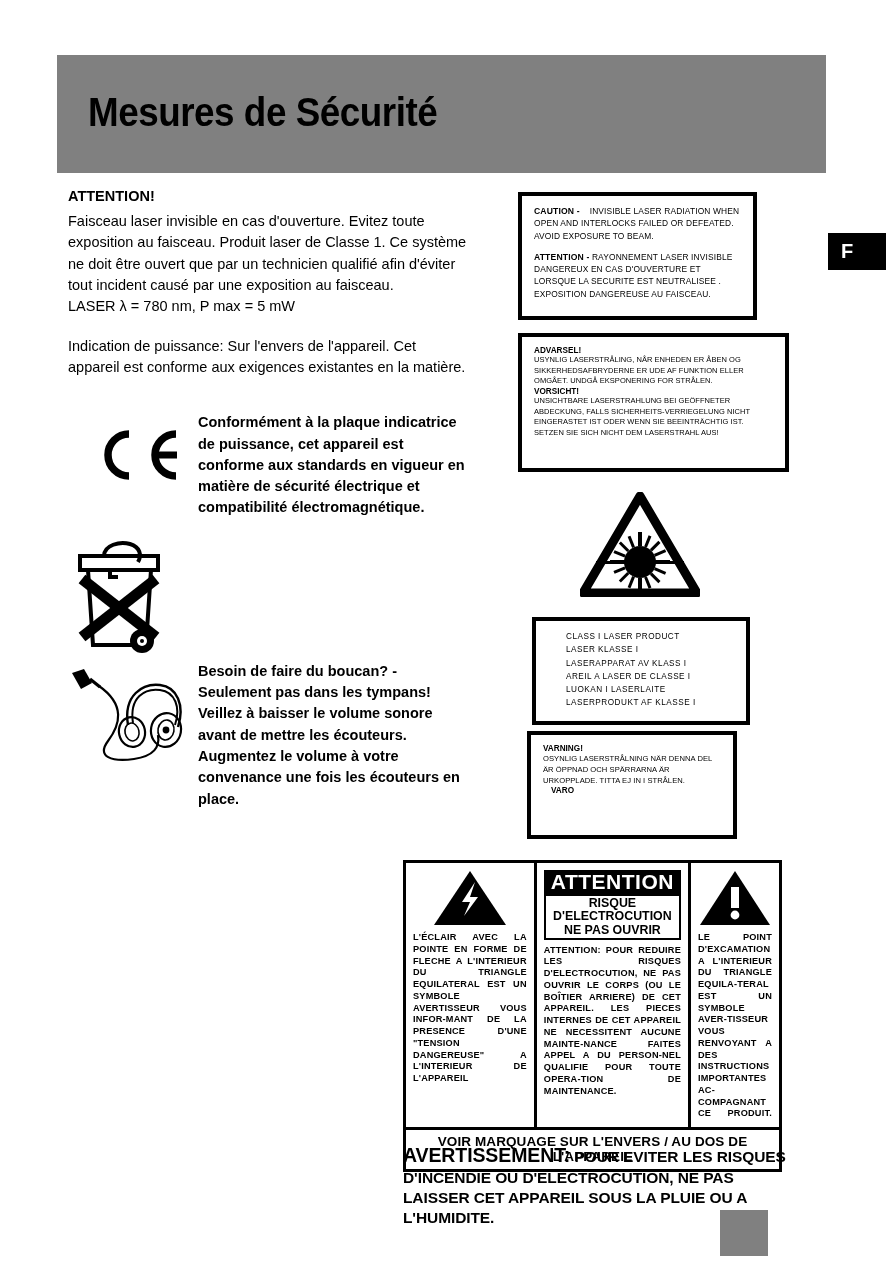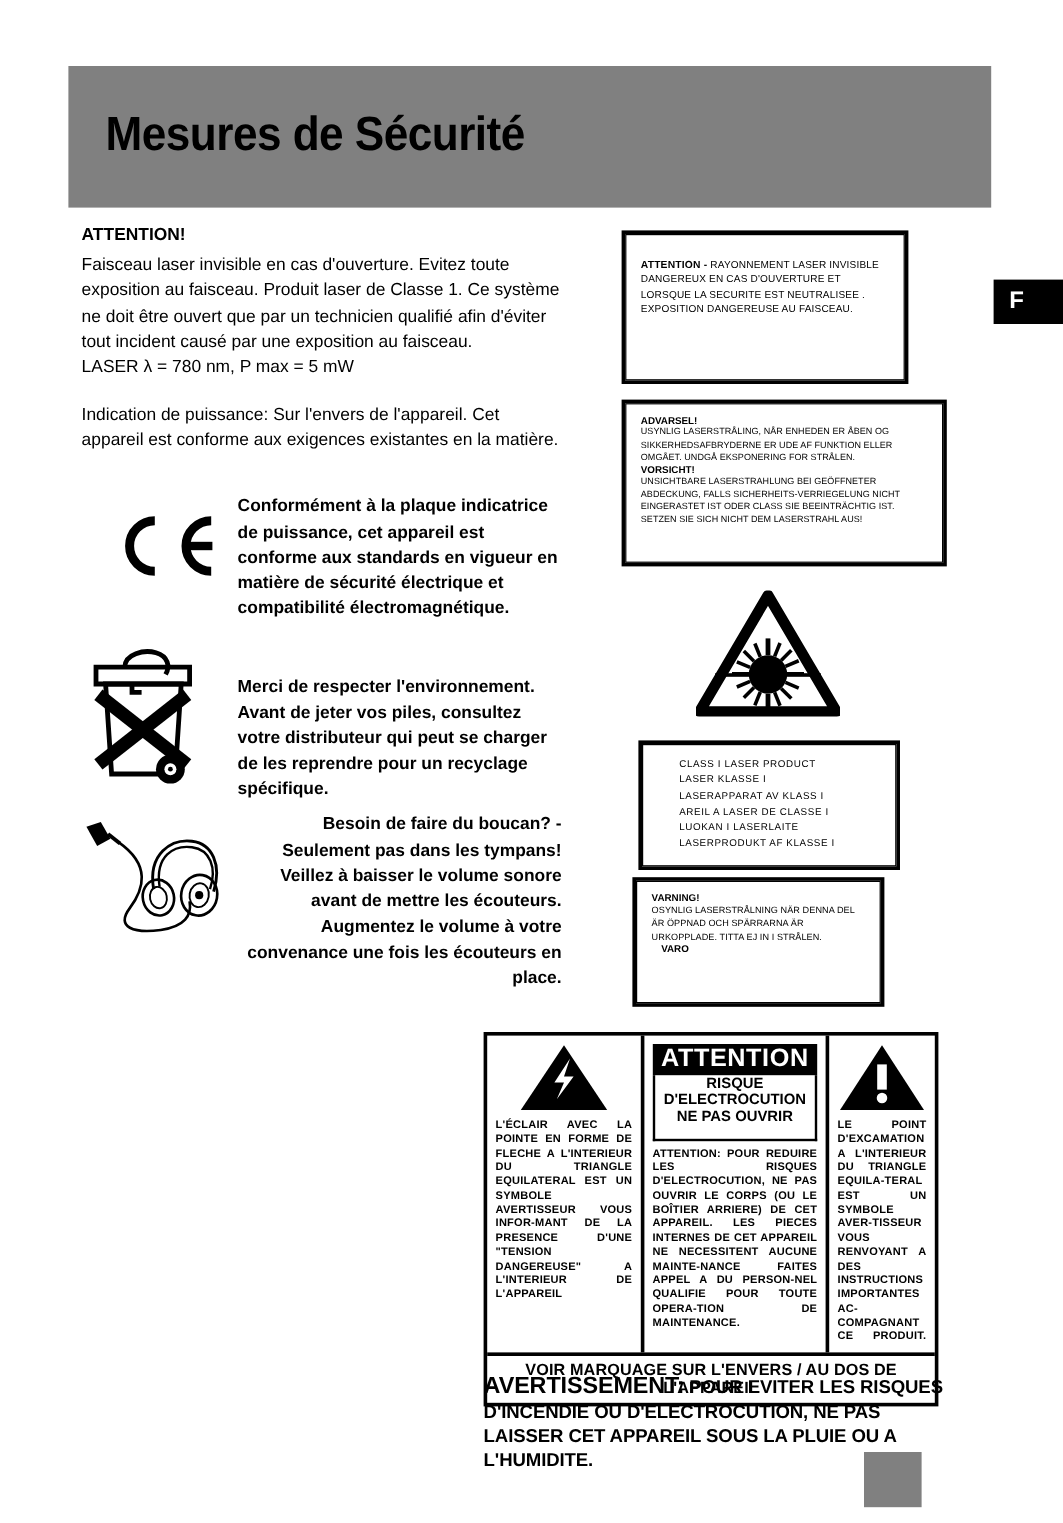--- a/index.html
+++ b/index.html
@@ -96,21 +96,21 @@
 
   .att-head{margin:1px 0 3px 0;}
   .att-black{
     background:#000;color:#fff;text-align:center;
     font-size:21px;font-weight:bold;letter-spacing:.5px;
     padding:1px 0 2px 0;line-height:1.08;
     font-family:"Liberation Sans Narrow","Liberation Sans",sans-serif;
   }
   .att-sub{
     border:2px solid #000;border-top:none;text-align:center;
-    font-size:12.4px;font-weight:bold;line-height:1.1;padding:1px 0 11px 0;
+    font-size:12.4px;font-weight:bold;line-height:1.1;padding:1px 0 0 0;
     font-family:"Liberation Sans Narrow","Liberation Sans",sans-serif;
   }
   .voir-bar{
     border-top:3px solid #000;text-align:center;
     font-size:13.5px;font-weight:bold;letter-spacing:.1px;
     padding:4px 0 5px 0;
     font-family:"Liberation Sans Narrow","Liberation Sans",sans-serif;
   }
 
   .avert{
@@ -161,24 +161,23 @@
           <path d="M42 33 L42 40 L50 40" fill="none" stroke="#000" stroke-width="4"></path>
 
           <circle cx="74" cy="104" r="12" fill="#000"></circle>
           <circle cx="74" cy="104" r="5" fill="#fff"></circle>
           <circle cx="74" cy="104" r="2" fill="#000"></circle>
 
           <path d="M14 42 L88 100" stroke="#000" stroke-width="11" fill="none"></path>
           <path d="M88 42 L14 100" stroke="#000" stroke-width="11" fill="none"></path>
         </svg>
       </div>
-      <div class="icon-text" style="padding-top:30px;">Merci de respecter l'environnement. Avant de jeter vos piles, consultez votre distributeur qui peut se charger de les reprendre pour un recyclage spécifique.</div>
-    </div>
-
-    <div class="icon-row" style="margin-top:6px;min-height:120px;text-align:right;">
+    </div>
+
+    <div class="icon-row" style="margin-top:6px;min-height:120px;">
       <div class="icon-box" style="top:8px;">
         <svg width="125" height="108" viewBox="0 0 125 108">
 
           <path d="M4 6 L16 2 L24 16 L13 22 Z" fill="#000"></path>
           <path d="M22 12 L32 20" stroke="#000" stroke-width="3.2" fill="none"></path>
 
           <path d="M31 19 C58 38, 52 58, 40 74 C28 90, 44 95, 66 92 C86 89, 92 80, 90 68" fill="none" stroke="#000" stroke-width="2.2"></path>
 
           <path d="M60 58 C55 28, 75 16, 92 18 C109 20, 117 38, 110 60" fill="none" stroke="#000" stroke-width="2.4"></path>
           <path d="M65 56 C61 30, 77 21, 92 23 C107 25, 113 40, 107 58" fill="none" stroke="#000" stroke-width="2"></path>
@@ -190,34 +189,38 @@
           <ellipse cx="98" cy="63" rx="8" ry="10" transform="rotate(10 98 63)" fill="none" stroke="#000" stroke-width="1.6"></ellipse>
           <circle cx="98" cy="63" r="3.4" fill="#000"></circle>
         </svg>
       </div>
       <div class="icon-text" style="padding-top:2px;">Besoin de faire du boucan? - Seulement pas dans les tympans! Veillez à baisser le volume sonore avant de mettre les écouteurs. Augmentez le volume à votre convenance une fois les écouteurs en place.</div>
     </div>
   </div>
 
   <div class="wbox" id="box-caution">
     <div class="wbox-inner">
+      <div class="t">
+        <span class="lbl-bold">CAUTION -</span>
+        &nbsp;&nbsp;&nbsp;<span>INVISIBLE LASER RADIATION WHEN OPEN AND INTERLOCKS FAILED OR DEFEATED.  AVOID EXPOSURE TO BEAM.</span>
+      </div>
       <div class="spacer"></div>
       <div class="t">
         <span class="lbl-bold">ATTENTION -</span>
         <span>RAYONNEMENT LASER  INVISIBLE DANGEREUX EN CAS D'OUVERTURE ET LORSQUE LA SECURITE EST NEUTRALISEE . EXPOSITION DANGEREUSE AU FAISCEAU.</span>
       </div>
     </div>
   </div>
 
   <div class="wbox" id="box-advarsel">
     <div class="wbox-inner">
       <div class="lbl-bold">ADVARSEL!</div>
       <div class="t">USYNLIG LASERSTRÅLING, NÅR ENHEDEN ER ÅBEN OG SIKKERHEDSAFBRYDERNE ER UDE AF FUNKTION ELLER OMGÅET. UNDGÅ EKSPONERING FOR STRÅLEN.</div>
       <div class="lbl-bold">VORSICHT!</div>
-      <div class="t">UNSICHTBARE LASERSTRAHLUNG BEI  GEÖFFNETER ABDECKUNG, FALLS SICHERHEITS-VERRIEGELUNG NICHT EINGERASTET IST ODER CLASS SIE BEEINTRÄCHTIG IST. SETZEN SIE SICH NICHT DEM LASERSTRAHL AUS!</div>
+      <div class="t">UNSICHTBARE LASERSTRAHLUNG BEI  GEÖFFNETER ABDECKUNG, FALLS SICHERHEITS-VERRIEGELUNG NICHT EINGERASTET IST ODER WENN SIE BEEINTRÄCHTIG IST. SETZEN SIE SICH NICHT DEM LASERSTRAHL AUS!</div>
     </div>
   </div>
 
   <svg class="laser-tri" viewBox="0 0 120 105">
     <path d="M60 4 L117 101 L3 101 Z" fill="none" stroke="#000" stroke-width="9" stroke-linejoin="round"></path>
     <g fill="#000">
       <circle cx="60" cy="70" r="16"></circle>
       <g id="rays">
         <rect x="58" y="40" width="4" height="14"></rect>
         <rect x="58" y="86" width="4" height="14"></rect>

